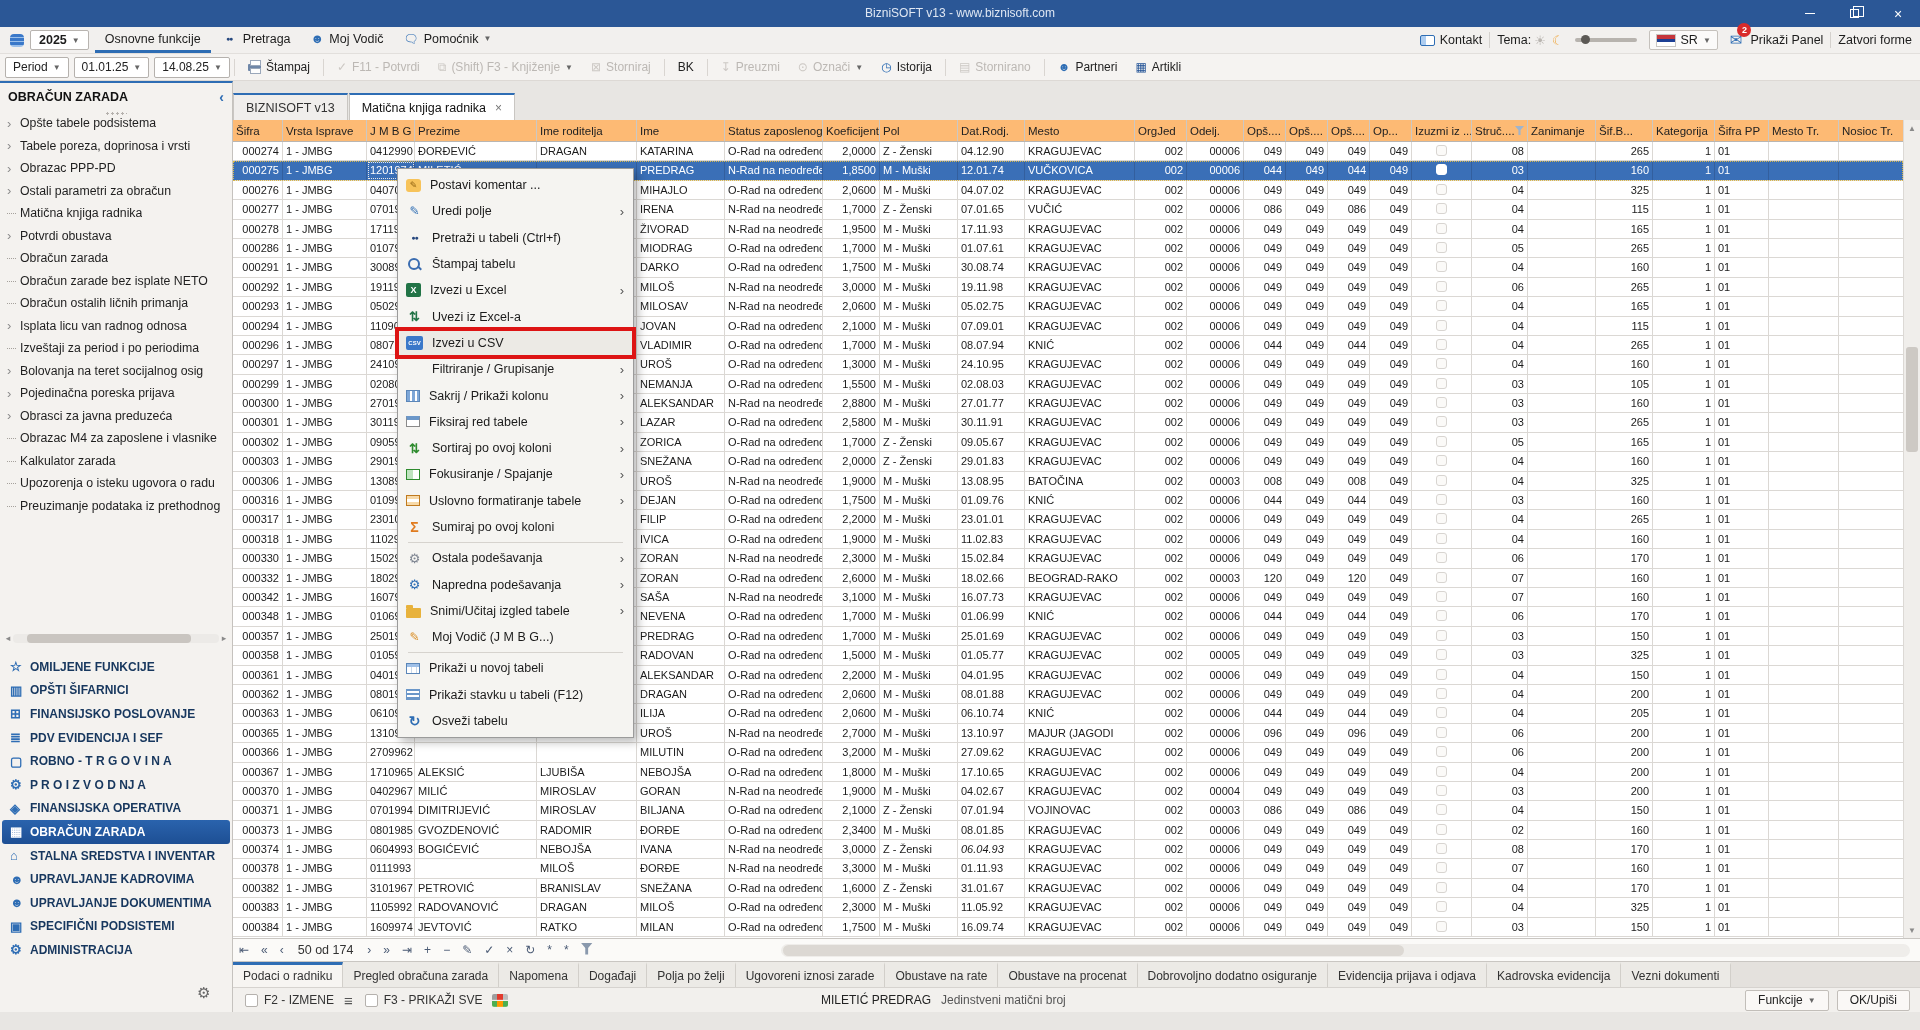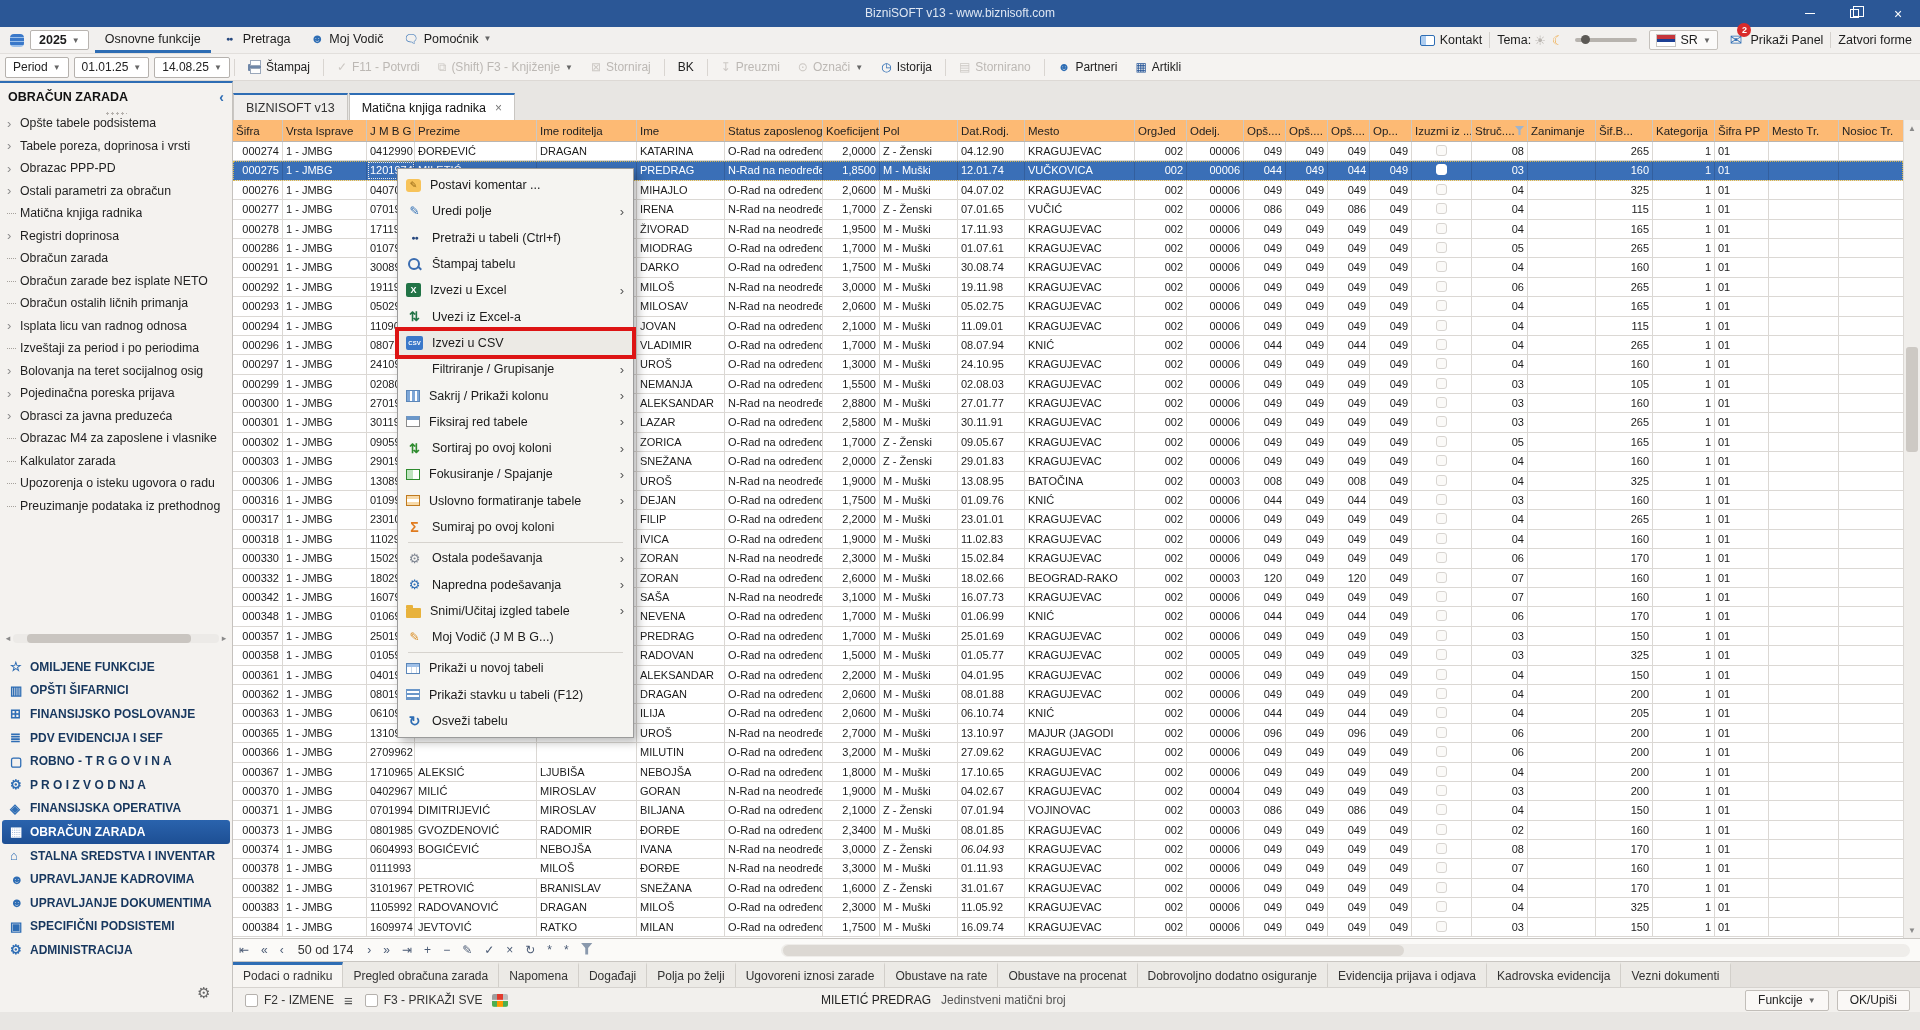--- a/index.html
+++ b/index.html
@@ -316,21 +316,21 @@
         <div class="tree-item">
           <span class="tw-arrow">›</span>
           <span class="tree-label">Ostali parametri za obračun</span>
         </div>
         <div class="tree-item">
           <span class="tw-leaf"></span>
           <span class="tree-label">Matična knjiga radnika</span>
         </div>
         <div class="tree-item">
           <span class="tw-arrow">›</span>
-          <span class="tree-label">Registri doprinosa</span>
+          <span class="tree-label">Potvrdi obustava</span>
         </div>
         <div class="tree-item">
           <span class="tw-leaf"></span>
           <span class="tree-label">Obračun zarada</span>
         </div>
         <div class="tree-item">
           <span class="tw-leaf"></span>
           <span class="tree-label">Obračun zarade bez isplate NETO</span>
         </div>
         <div class="tree-item">
@@ -775,21 +775,21 @@
           <div class="trow">
             <div class="tcell a-r" style="width: 50px;">000294</div>
             <div class="tcell" style="width: 84px;">1 - JMBG</div>
             <div class="tcell" style="width: 48px;">1109001</div>
             <div class="tcell" style="width: 122px;"></div>
             <div class="tcell" style="width: 100px;"></div>
             <div class="tcell" style="width: 88px;">JOVAN</div>
             <div class="tcell" style="width: 98px;">O-Rad na određeno vre</div>
             <div class="tcell a-r" style="width: 57px;">2,1000</div>
             <div class="tcell" style="width: 78px;">M - Muški</div>
-            <div class="tcell" style="width: 67px;">11.09.01</div>
+            <div class="tcell" style="width: 67px;">07.09.01</div>
             <div class="tcell" style="width: 110px;">KRAGUJEVAC</div>
             <div class="tcell a-r" style="width: 52px;">002</div>
             <div class="tcell a-r" style="width: 57px;">00006</div>
             <div class="tcell a-r" style="width: 42px;">049</div>
             <div class="tcell a-r" style="width: 42px;">049</div>
             <div class="tcell a-r" style="width: 42px;">049</div>
             <div class="tcell a-r" style="width: 42px;">049</div>
             <div class="tcell a-c" style="width: 60px;"><span class="rowchk"></span></div>
             <div class="tcell a-r" style="width: 56px;">04</div>
             <div class="tcell" style="width: 68px;"></div>

